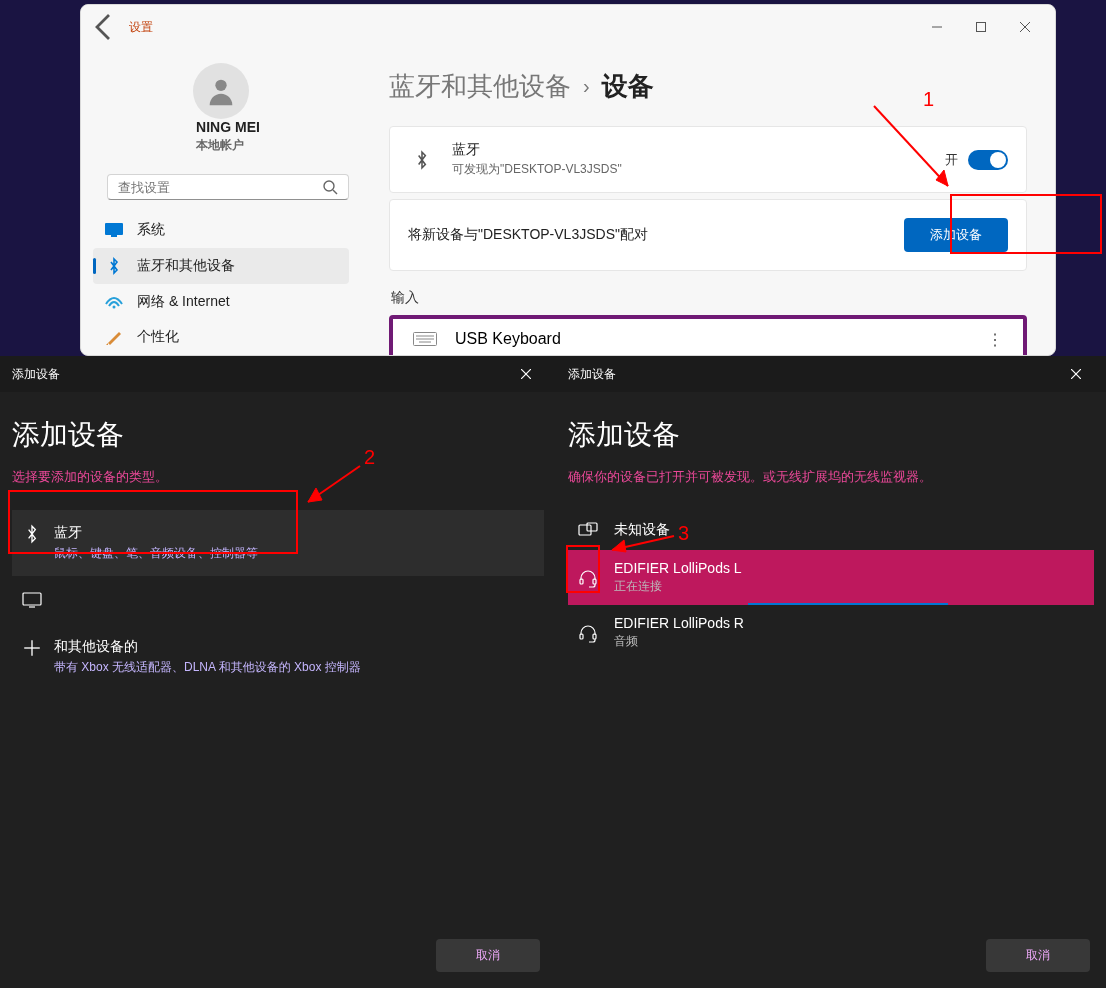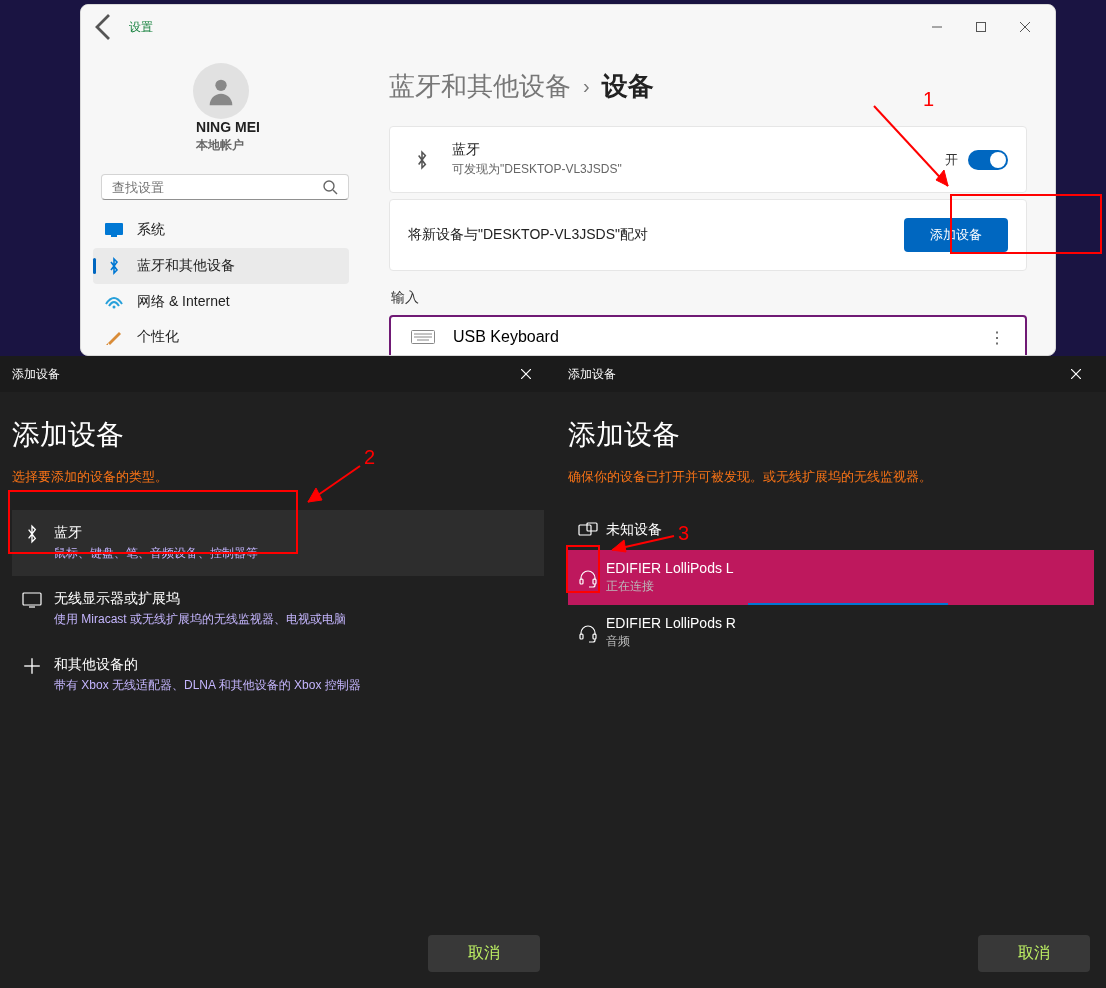--- a/index.html
+++ b/index.html
@@ -22,21 +22,21 @@
     padding: 0 8px;
     background: #f7f7f7;
   }
   .titlebar .back {
     width: 32px; height: 32px;
     display:flex; align-items:center; justify-content:center;
     color:#555; font-size:16px;
   }
   .titlebar .title {
     font-size: 12px;
-    color: #15803d;
+    color: #c2410c;
     margin-left: 8px;
   }
   .win-ctrls {
     margin-left: auto;
     display:flex;
   }
   .win-ctrls div {
     width: 44px; height: 32px;
     display:flex; align-items:center; justify-content:center;
     color:#555;
@@ -63,21 +63,21 @@
     background: #e1e1e1;
     display:flex; align-items:center; justify-content:center;
     position:relative;
   }
   .avatar svg { width:34px; height:34px; fill:#888; }
   .profile-text { margin-left: 14px; }
   .profile-text .name { font-size: 14px; font-weight:600; color:#222; }
   .profile-text .sub  { font-size: 12px; color:#666; margin-top:2px;font-weight:bold; }
 
   .searchbox {
-    margin: 0 8px 12px 16px;
+    margin: 0 8px 12px 22px;
     height: 28px;
     background:#fff;
     border:1px solid #d4d4d4;
     border-bottom:1px solid #909090;
     border-radius:4px;
     display:flex; align-items:center;
     padding:0 10px;
   }
   .searchbox input {
     border:none; outline:none; flex:1; font-size:13px; background:transparent;
@@ -148,21 +148,21 @@
     padding: 8px 26px;
     font-size:13px;
     cursor:pointer;
   }
   .card.pair .txt .t1 {font-size:14px;}
 
   .section-label {
     font-size:14px; color:#333; margin:18px 0 8px 2px;
   }
   .device-row {
-    background:#fff; border:2px solid #701a75; border-radius:4px;
+    background:#fff; border:4px solid #701a75; border-radius:4px;
     padding: 10px 18px;
     display:flex; align-items:center;
   }
   .device-row .kbd-ico {
     width:28px; height:20px; display:flex; align-items:center; justify-content:center; margin-right:16px;
   }
   .device-row .more { margin-left:auto; color:#555; font-size:16px; letter-spacing:2px; }
 
   
   .hl { position:absolute; border:2px solid #ff0000; pointer-events:none; }
@@ -187,21 +187,21 @@
   .pp-titlebar .t { font-size:12px; }
   .pp-titlebar .x {
     margin-left:auto;
     width:36px; height:28px;
     display:flex; align-items:center; justify-content:center;
   }
   .pp-titlebar .x svg { width:10px; height:10px; stroke:#fff; stroke-width:1.2; }
 
   .pp-body { padding: 24px 12px 12px 12px; position:relative; height:calc(100% - 36px); }
   .pp-body h1 { font-size:28px; font-weight:400; margin-bottom:14px; }
-  .pp-body .hint { font-size:13px; color:#f97316; margin-bottom:24px; }
+  .pp-body .hint { font-size:13px; color:#ec4899; margin-bottom:24px; }
 
   .opt {
     display:flex; align-items:flex-start;
     padding: 14px 6px;
   }
   .opt .oico {
     width:28px; display:flex; justify-content:center;
     flex-shrink: 0;
   }
   .opt .oico svg { width:20px; height:20px; stroke:#fff; fill:none; stroke-width:1.2; }
@@ -210,33 +210,33 @@
   .opt .otxt .ot2 { font-size:12px; color:#c4b5fd; margin-top:3px; }
 
   .dev {
     display:flex; align-items:center;
     padding: 10px 6px;
     position:relative;
   }
   .dev.sel { background:#be185d; }
   .dev .dico { width:28px; display:flex; justify-content:center; flex-shrink: 0; }
   .dev .dico svg { width:20px; height:20px; stroke:#fff; fill:none; stroke-width:1.2; }
-  .dev .dtxt { margin-left:4px; }
+  .dev .dtxt { margin-left:12px; }
   .dev .dtxt .dt1 { font-size:14px; }
   .dev .dtxt .dt2 { font-size:12px; color:#bbb; margin-top:2px; }
   .progress {
     position:absolute; bottom:0; left:180px; width:200px; height:2px;
     background:#0078d4;
   }
 
   .cancel-btn {
     position:absolute; bottom:16px; right:16px;
-    background:#383838; color:#bef264;
+    background:#383838; color:#f0abfc;
     border:none; border-radius:4px;
-    padding:8px 40px; font-size:16px;
+    padding:8px 40px; font-size:12px;
     cursor:pointer;
   }
 </style>
 </head>
 <body>
 
 <div class="settings-window">
 
   <div class="titlebar">
     <div class="back">
@@ -413,24 +413,20 @@
       </div>
     </div>
 
     <div class="opt">
       <div class="oico">
         <svg viewBox="0 0 20 16">
             <rect x="1" y="1" width="18" height="12" rx="1"></rect>
             <line x1="7" y1="15" x2="13" y2="15"></line>
           </svg>
       </div>
-      <div class="otxt">
-        <div class="ot1">无线显示器或扩展坞</div>
-        <div class="ot2">使用 Miracast 或无线扩展坞的无线监视器、电视或电脑</div>
-      </div>
     </div>
 
     <div class="opt">
       <div class="oico">
         <svg viewBox="0 0 18 18">
             <line x1="9" y1="2" x2="9" y2="16"></line>
             <line x1="2" y1="9" x2="16" y2="9"></line>
           </svg>
       </div>
       <div class="otxt">

